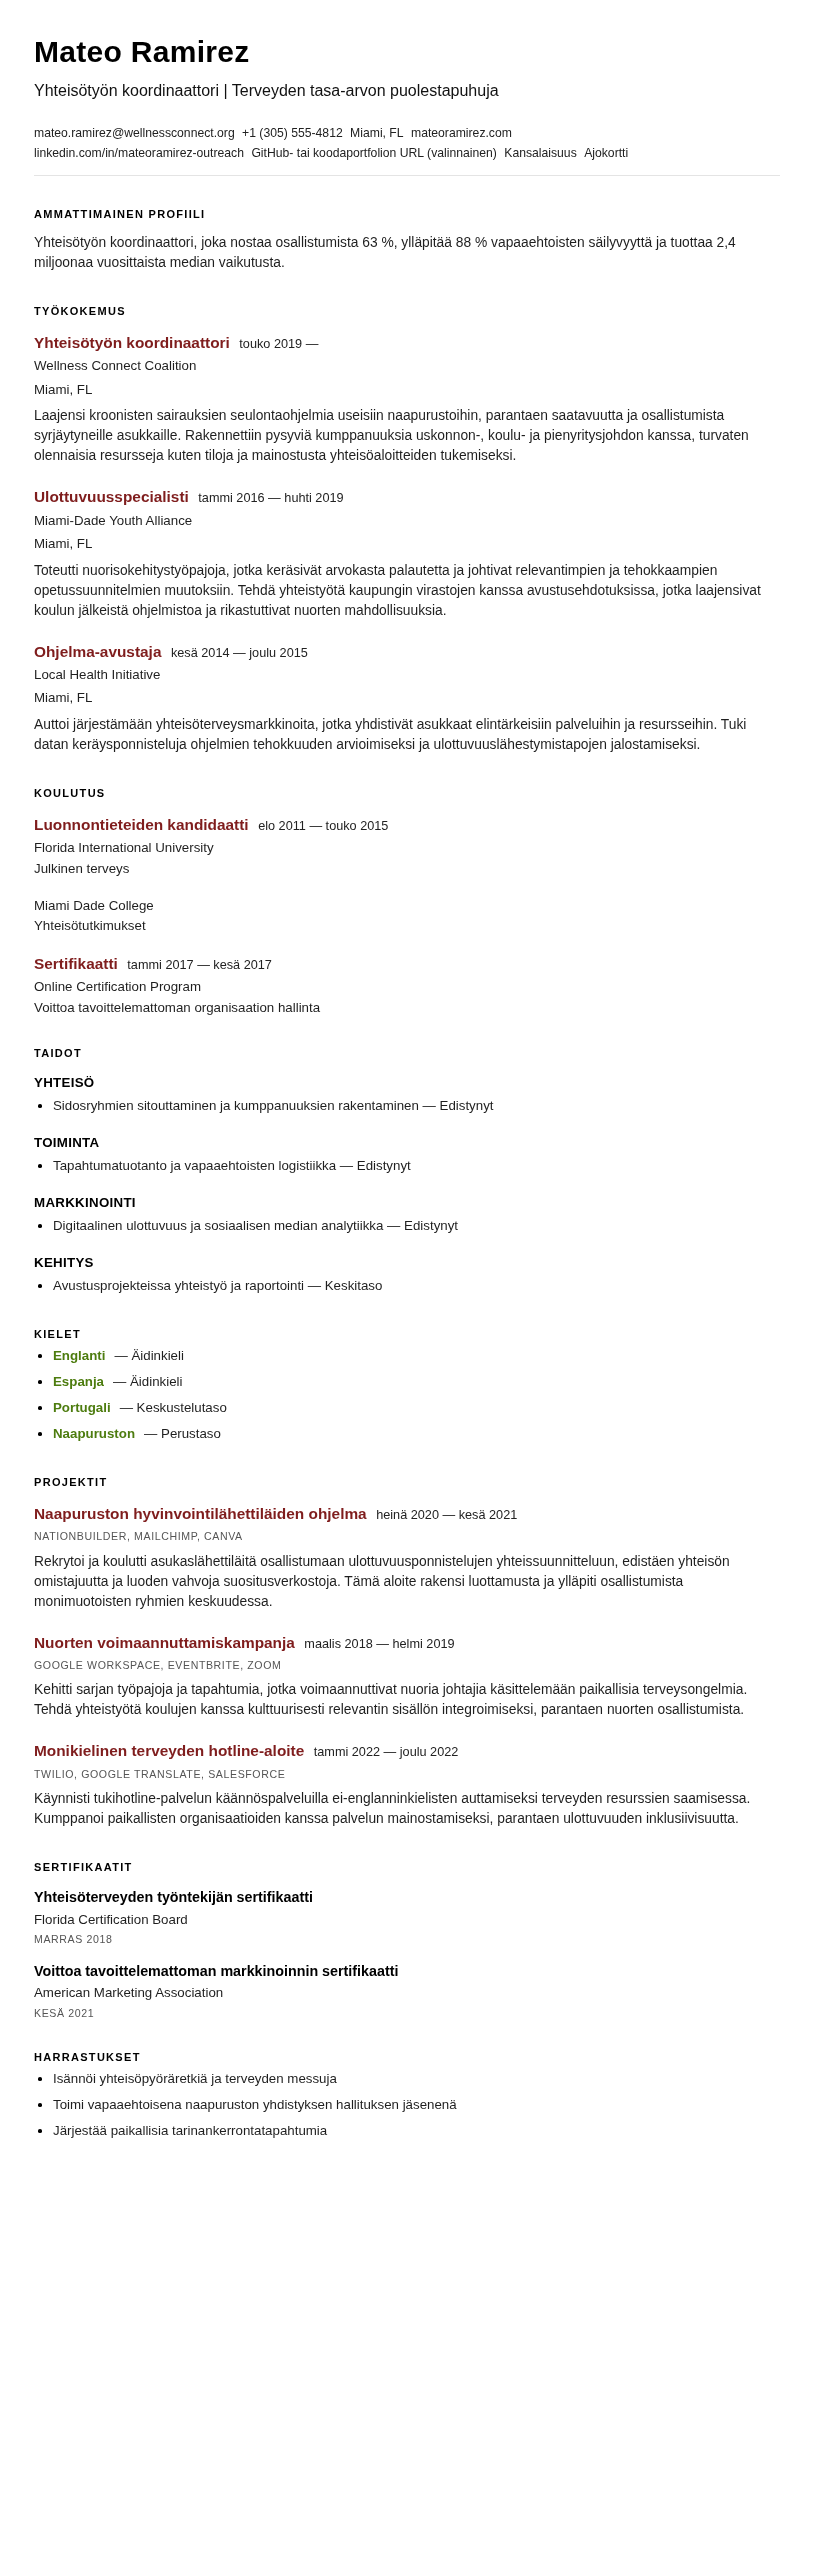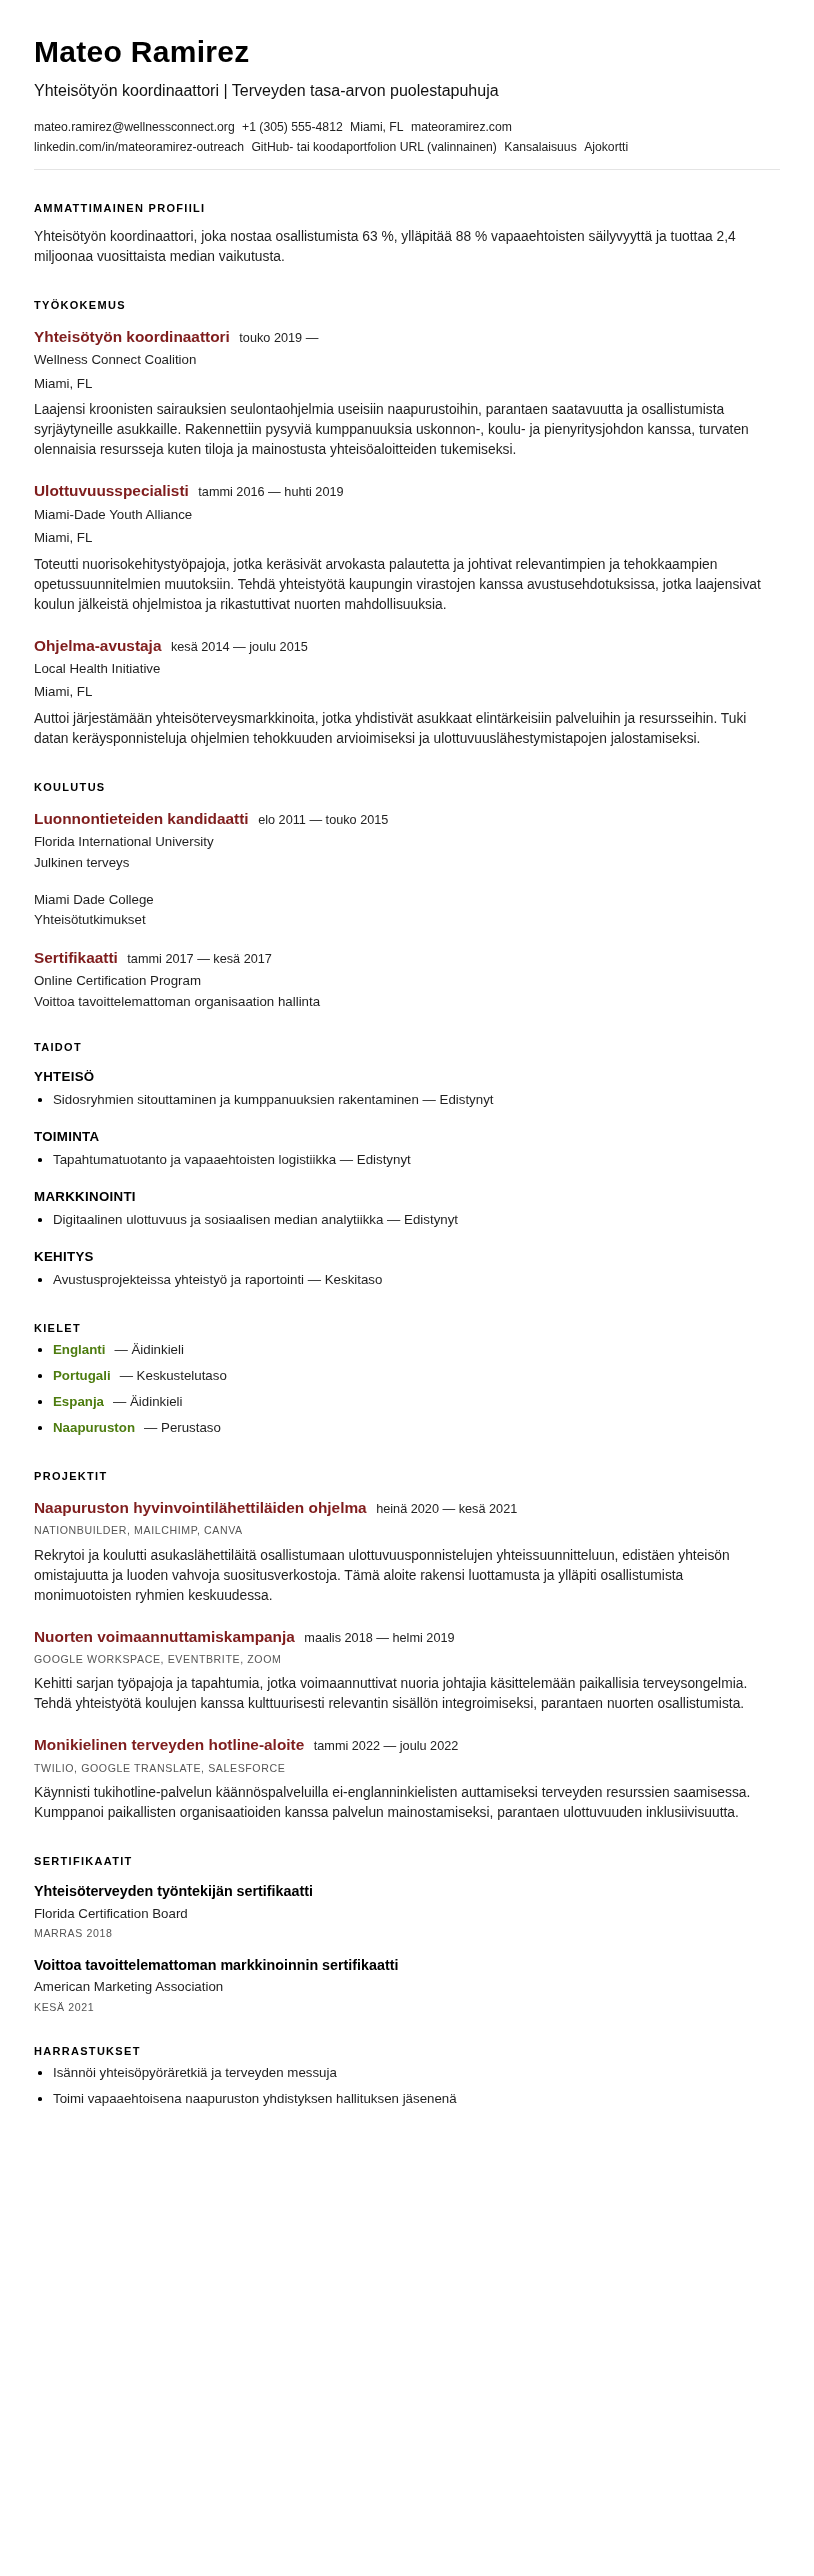--- a/index.html
+++ b/index.html
@@ -13,21 +13,21 @@
     -webkit-font-smoothing: antialiased;
   }
   .page { padding: 35px 34px 32px 34px; }
 
   .name { font-size: 30px; font-weight: 700; color: #000; letter-spacing: 0.3px; }
   .headline { font-size: 16px; margin-top: 12.7px; color: #111; }
 
   .contact-row {
     display: flex; flex-wrap: wrap;
     gap: 3.2px 7.4px;
-    margin-top: 20px;
+    margin-top: 26px;
     font-size: 12.2px; color: #222;
   }
   .contact-row.second { margin-top: 6.4px; }
   .divider { margin-top: 15px; border-top: 1.1px solid #e4e4e4; }
 
   .section { margin-top: 32px; }
   .section-heading {
     font-size: 11px; font-weight: 700; color: #000;
     letter-spacing: 1.3px; text-transform: uppercase;
   }
@@ -192,26 +192,26 @@
   </section>
 
   <section class="section">
     <h2 class="section-heading">KIELET</h2>
     <ul class="bullets">
       <li>
         <span class="lang-name">Englanti</span>
         <span class="lang-level">— Äidinkieli</span>
       </li>
       <li>
+        <span class="lang-name">Espanja</span>
+        <span class="lang-level">— Äidinkieli</span>
+      </li>
+      <li>
         <span class="lang-name">Portugali</span>
         <span class="lang-level">— Keskustelutaso</span>
-      </li>
-      <li>
-        <span class="lang-name">Espanja</span>
-        <span class="lang-level">— Äidinkieli</span>
       </li>
       <li>
         <span class="lang-name">Naapuruston</span>
         <span class="lang-level">— Perustaso</span>
       </li>
     </ul>
   </section>
 
   <section class="section">
     <h2 class="section-heading">PROJEKTIT</h2>
@@ -258,17 +258,18 @@
       <div class="cert-issuer">American Marketing Association</div>
       <div class="cert-date">KESÄ 2021</div>
     </article>
   </section>
 
   <section class="section">
     <h2 class="section-heading">HARRASTUKSET</h2>
     <ul class="bullets">
       <li>Isännöi yhteisöpyöräretkiä ja terveyden messuja</li>
       <li>Toimi vapaaehtoisena naapuruston yhdistyksen hallituksen jäsenenä</li>
+      <li>Järjestää paikallisia tarinankerrontatapahtumia</li>
     </ul>
   </section>
 
 </div>
 
 
 </body></html>

